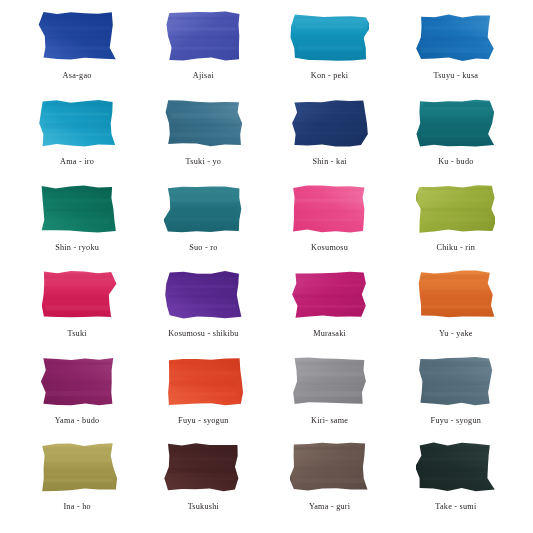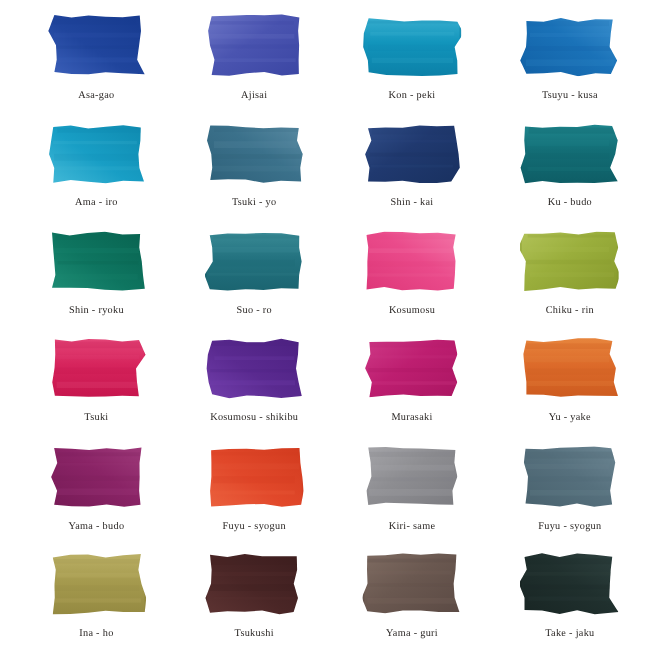--- a/index.html
+++ b/index.html
@@ -720,16 +720,16 @@
                 <rect x="0" y="0" width="79" height="53" fill="url(#g24)"></rect>
                 <rect x="2.7" y="5.7" width="72.9" height="4.6" fill="#182523" opacity="0.142"></rect>
                 <rect x="2.6" y="16.6" width="72.8" height="3.0" fill="#2f4240" opacity="0.223"></rect>
                 <rect x="3.7" y="26.8" width="71.7" height="3.5" fill="#182523" opacity="0.164"></rect>
                 <rect x="6.5" y="36.1" width="65.1" height="3.6" fill="#2f4240" opacity="0.185"></rect>
                 <rect x="0" y="0" width="79" height="53" fill="none" stroke="#131d1c" stroke-width="3" opacity="0.30"></rect>
               </g>
             </svg>
           </div>
         </div>
-        <div class="swatch-label">Take - jaku</div>
+        <div class="swatch-label">Take - sumi</div>
       </div>
     </div>
 </div>
 
 </body></html>

